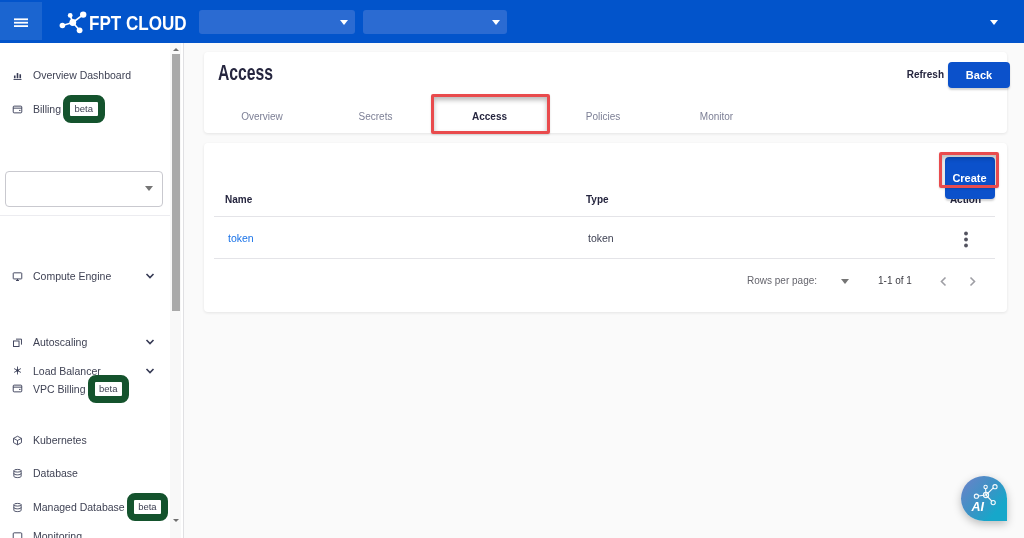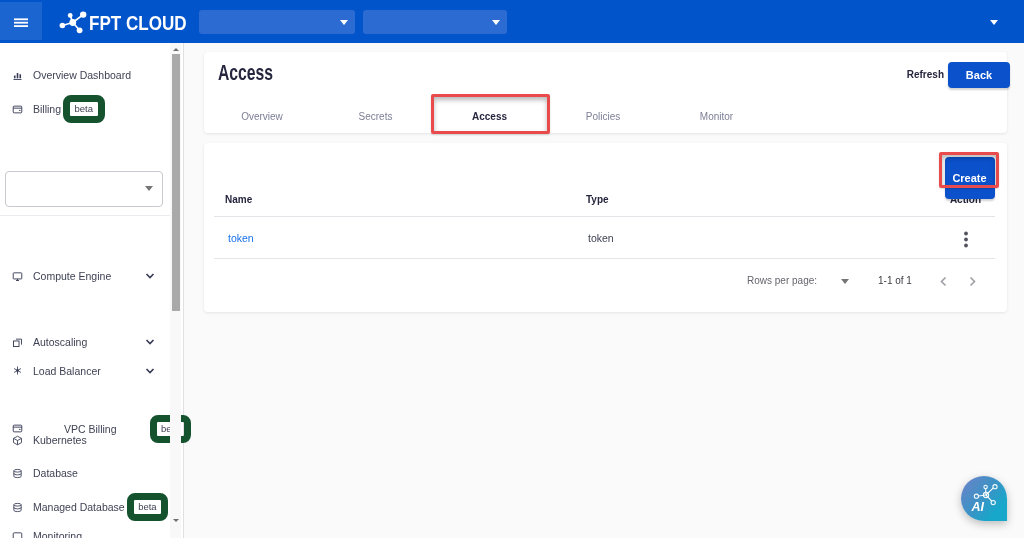--- a/index.html
+++ b/index.html
@@ -107,21 +107,21 @@
     <svg class="ic" viewBox="0 0 18 18">
         <g stroke="#363a54" stroke-width="1.4" fill="none">
           <path d="M9 2.5v13M3.4 5.8l11.2 6.4M14.6 5.8L3.4 12.2"></path>
         </g>
         <circle cx="9" cy="9" r="2" fill="#363a54"></circle>
       </svg>
     Load Balancer
     <svg class="chev" width="10" height="8" viewBox="0 0 10 8">
         <path d="M1.5 2 L5 5.5 L8.5 2" stroke="#363a54" stroke-width="1.6" fill="none"></path>
       </svg></div>
-  <div class="sitem" style="top:369px;gap:31px;">
+  <div class="sitem" style="top:329px;">
     <svg class="ic" viewBox="0 0 18 18">
         <rect x="2" y="3.5" width="14" height="11" rx="1.5" stroke="#363a54" stroke-width="1.5" fill="none"></rect>
         <path d="M2 6.8h14" stroke="#363a54" stroke-width="1.5"></path>
         <path d="M11.5 10.5h2.5" stroke="#363a54" stroke-width="1.5"></path>
       </svg>
     VPC Billing<span class="beta">beta</span></div>
   <div class="sitem" style="top:413.5px;">
     <svg class="ic" viewBox="0 0 18 18">
         <g stroke="#363a54" stroke-width="1.4" fill="none">
           <ellipse cx="9" cy="4.5" rx="6" ry="2.2"></ellipse>

